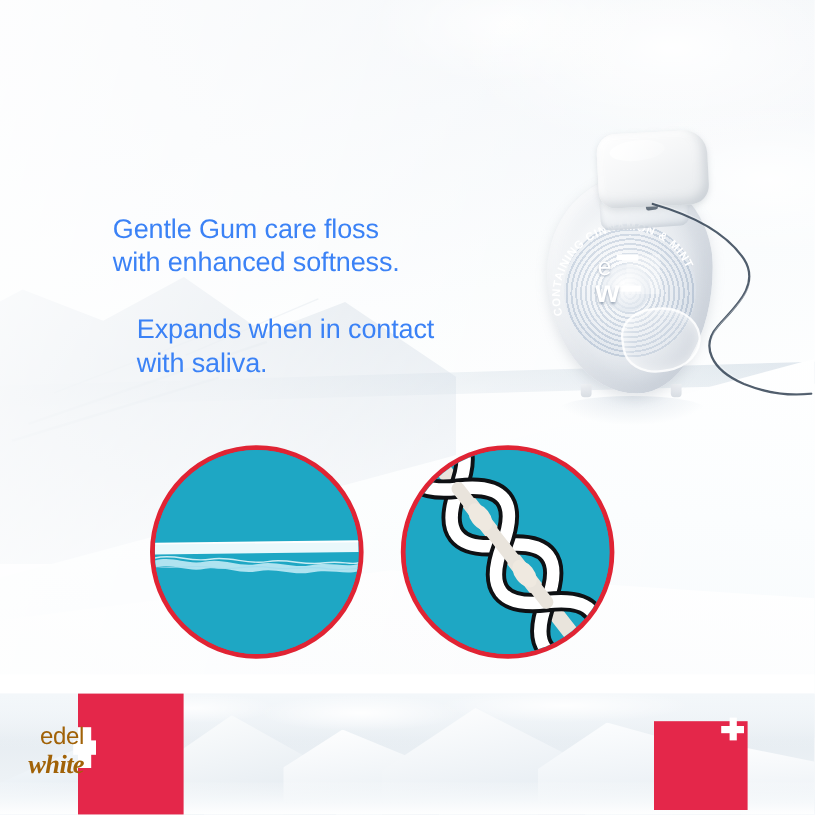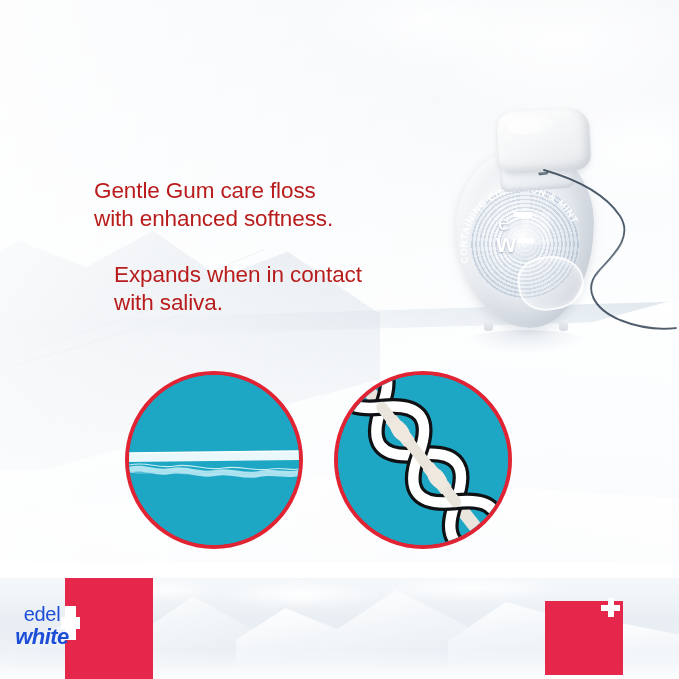--- a/index.html
+++ b/index.html
@@ -84,21 +84,21 @@
     line-height: 1.14;
     font-weight: 400;
     letter-spacing: -0.2px;
     white-space: pre-line;
   }
 
   .subcopy {
     position: absolute;
     left: 94px;
     width: 350px;
-    color: #b91c1c;
+    color: #3b82f6;
     font-size: 22.5px;
     line-height: 1.24;
     font-weight: 400;
     letter-spacing: -0.1px;
     white-space: pre-line;
   }
   .subcopy-1 { top: 177px; }
   .subcopy-2 { top: 261px; margin-left: 20px; }
 
   
@@ -272,25 +272,25 @@
   .edel-block {
     position: absolute; left: 65px; top: 578px; width: 88px; height: 101px;
     background: #e4274a;
   }
   .cross-notch { position: absolute; background: #ffffff; }
   .notch-v { left: 65px;   top: 606px; width: 11px; height: 34px; }
   .notch-h { left: 61px;   top: 617px; width: 19px; height: 12px; }
 
   .edel-text {
     position: absolute; left: 14px; top: 604px; width: 56px;
-    text-align: center; color: #1d4ed8;
+    text-align: right; color: #a16207;
     line-height: 1.0;
   }
   .edel-line1 { font-size: 20px; font-weight: 400; letter-spacing: -0.3px; }
-  .edel-line2 { font-size: 22px; font-weight: 700; font-style: italic; letter-spacing: -0.5px; margin-top: 2px; }
+  .edel-line2 { font-size: 22px; font-weight: 700; font-style: italic; letter-spacing: -0.5px; margin-top: 2px; font-family: Liberation Serif, serif; }
 
   
   .sde-badge {
     position: absolute; left: 545px; top: 601px; width: 78px; height: 74px;
     background: #e4274a;
   }
   .sde-text {
     position: absolute; left: 551px; top: 612px; width: 70px;
     color: #ffffff; font-weight: 700; font-size: 15.5px;
     line-height: 1.08; letter-spacing: -0.3px;

